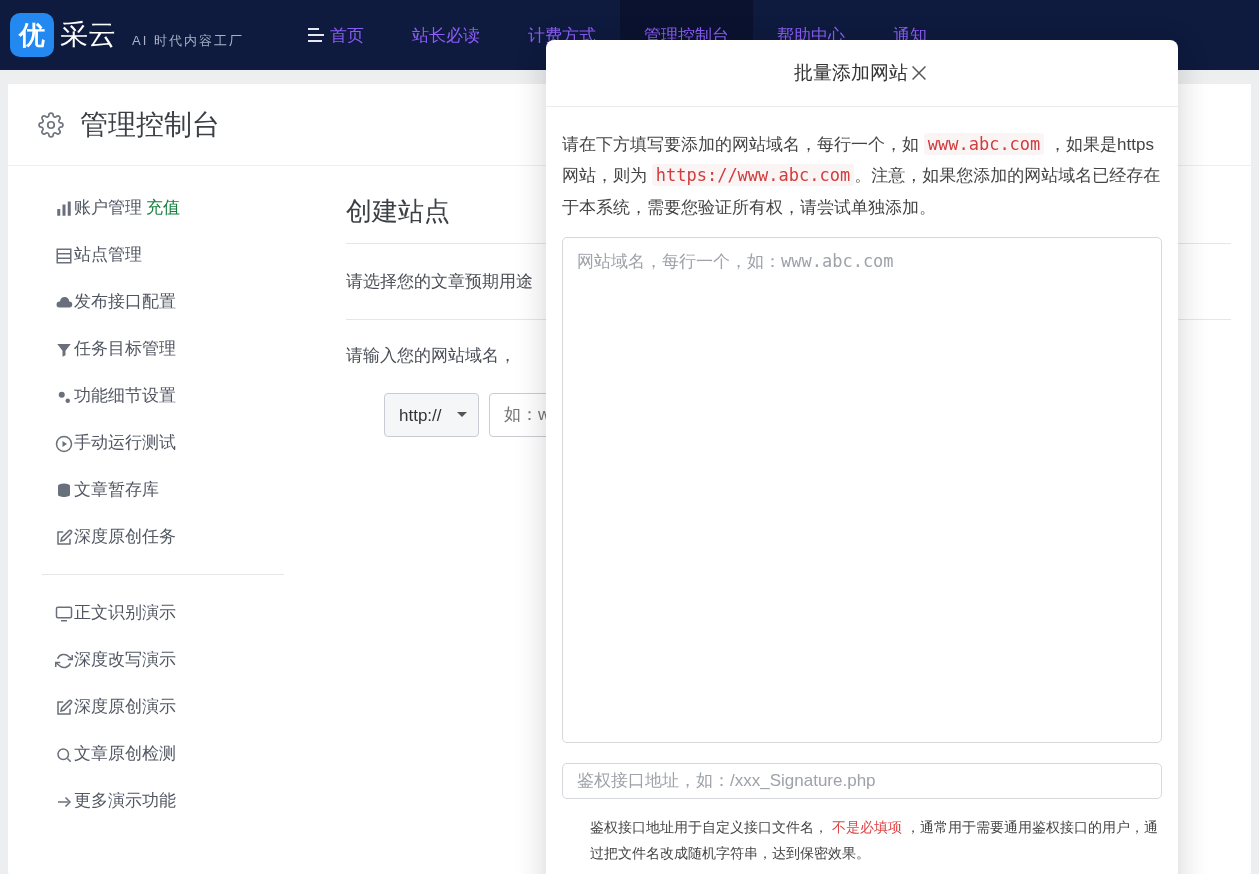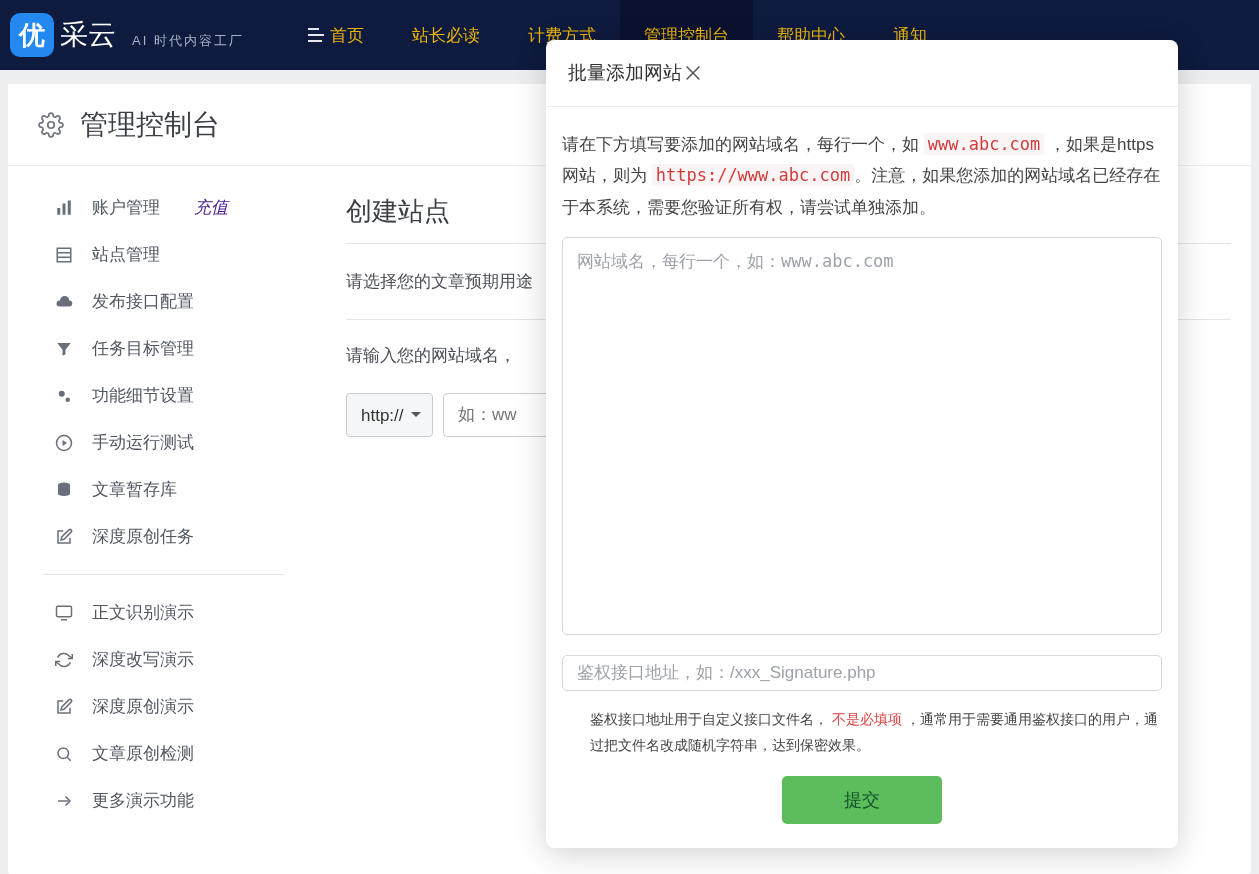--- a/index.html
+++ b/index.html
@@ -3,53 +3,53 @@
 <meta charset="utf-8">
 <style>
 * { box-sizing: border-box; margin: 0; padding: 0; }
 body { font-family: -apple-system, "Microsoft YaHei", sans-serif; background: #eceef0; width: 1259px; height: 874px; overflow: hidden; position: relative; }
 .header { background: #0e1a3e; height: 70px; display: flex; align-items: center; padding: 0 0 0 10px; }
 .logo-box { display: flex; align-items: center; gap: 6px; }
 .logo-badge { width: 44px; height: 44px; background: #2388f0; border-radius: 10px; display: flex; align-items: center; justify-content: center; color: #fff; font-size: 26px; font-weight: 700; }
 .logo-txt { color: #fff; font-size: 28px; font-weight: 500; font-family: "KaiTi", serif; }
 .logo-sub { color: #a9b1c7; font-size: 13px; letter-spacing: 2px; margin-left: 10px; position: relative; top: 6px; }
 .nav { display: flex; margin-left: 40px; height: 70px; align-items: stretch; }
-.nav-item { display: flex; align-items: center; padding: 0 24px; color: #eab308; font-size: 17px; cursor: pointer; gap: 6px; }
+.nav-item { display: flex; align-items: center; padding: 0 24px; color: #8b5cf6; font-size: 17px; cursor: pointer; gap: 6px; }
 .nav-item.active { background: #0a1230; }
 .nav-icon { width: 16px; height: 14px; display: inline-flex; flex-direction: column; justify-content: space-between; }
 .nav-icon span { height: 2px; background: #e6e8ef; }
 .nav-icon span:nth-child(1){width:70%}.nav-icon span:nth-child(2){width:100%}.nav-icon span:nth-child(3){width:85%}
 .page { display: flex; margin: 14px 8px 0 8px; background: #fff; border-radius: 2px; height: 790px; }
 .page-head { height: 82px; display:flex; align-items:center; padding-left:30px; border-bottom:1px solid #eceef0; position:absolute; top:84px; left:8px; right:8px; background:#fff;}
 .gear { width:26px; height:26px; margin-right:16px; color:#6f7680;}
 .page-title { font-size:28px; color:#3b3f46; font-weight:400;}
 .sidebar { width: 310px; padding-top: 100px; }
-.s-item { display:flex; align-items:center; padding: 12px 0 12px 46px; font-size:17px; color:#515762; cursor:pointer; gap:18px;}
+.s-item { display:flex; align-items:flex-end; padding: 12px 0 12px 46px; font-size:17px; color:#515762; cursor:pointer; }
 .s-icon { width:20px; height:20px; display:inline-flex; align-items:center; justify-content:center; color:#6a707b;}
-.s-badge { color:#4c1d95; margin-left:16px;font-style:italic;}
+.s-badge { color:#15803d; margin-left:4px;}
 .s-div { height:1px; background:#e4e6e9; margin:14px 34px;}
 .main { flex:1; padding: 110px 0 0 28px;}
 .main-title { font-size:26px; color:#3b3f46; margin-bottom:14px;}
 .main-rule { height:1px; background:#e4e6e9; margin-bottom:26px; margin-right:20px;}
 .main-label { font-size:17px; color:#4a4e56; margin-bottom:26px;}
 .main-rule2{height:1px;background:#e4e6e9;margin-bottom:24px;margin-right:20px;}
 .row { display:flex; gap:10px; }
-.sel { height:44px; border:1px solid #c9ccd2; border-radius:4px; padding:0 28px 0 14px; font-size:17px; color:#333; background:#f5f6f7; appearance:none; position:relative;}
+.sel { height:44px; border:1px solid #c9ccd2; border-radius:4px; padding:0 36px 0 14px; font-size:17px; color:#333; background:#f5f6f7; appearance:none; position:relative;margin-left:38px;}
 .sel-wrap{position:relative;}
 .sel-wrap::after{content:"";position:absolute;right:12px;top:19px;border:5px solid transparent;border-top-color:#555;}
 .inp { height:44px; border:1px solid #c9ccd2; border-radius:4px; padding:0 14px; font-size:17px; width:200px;}
 .overlay { position:absolute; inset:0; background:rgba(0,0,0,0);}
 .modal { position:absolute; left:546px; top:40px; width:632px; background:#fff; border-radius:8px; box-shadow:0 6px 32px rgba(0,0,0,.18); }
-.m-head{display:flex;align-items:center;justify-content:flex-start;padding:20px 22px;border-bottom:1px solid #ececec;}
+.m-head{display:flex;align-items:center;justify-content:center;padding:20px 22px;border-bottom:1px solid #ececec;}
 .m-title{font-size:19px;color:#333;}
 .m-close{width:22px;height:22px;cursor:pointer;color:#555;}
 .m-body{padding:22px 16px 24px;}
 .desc{font-size:17px;color:#444;line-height:1.85;}
 .code{font-family:Menlo,Consolas,monospace;color:#d13c3c;background:#fbf4f4;padding:1px 4px;border-radius:3px;}
-.ta{width:100%;height:398px;border:1px solid #d6d8dc;border-radius:5px;padding:12px 14px;font-size:17px;resize:none;margin-top:14px;}
+.ta{width:100%;height:506px;border:1px solid #d6d8dc;border-radius:5px;padding:12px 14px;font-size:17px;resize:none;margin-top:14px;}
 .ta::placeholder{color:#9ea2a9;}
 .sig{width:100%;height:36px;border:1px solid #d6d8dc;border-radius:5px;padding:0 14px;font-size:17px;margin-top:16px;}
 .sig::placeholder{color:#9ea2a9;}
 .desc2{font-size:14px;color:#444;line-height:1.8;margin-top:16px;margin-left:28px;}
 .opt{color:#d44; padding:0 4px;}
 .submit{display:block;margin:18px auto 0;background:#5bbd5b;color:#14532d;border:none;border-radius:5px;width:160px;height:48px;font-size:18px;cursor:pointer;}
 svg{display:block;}
 </style>
 </head>
 <body>

